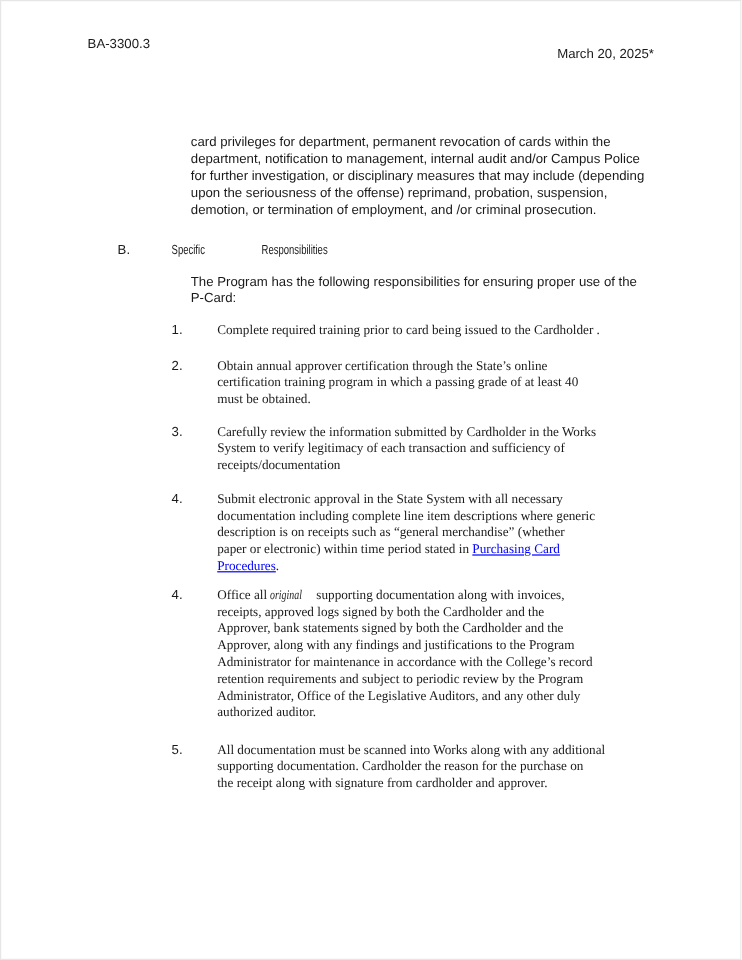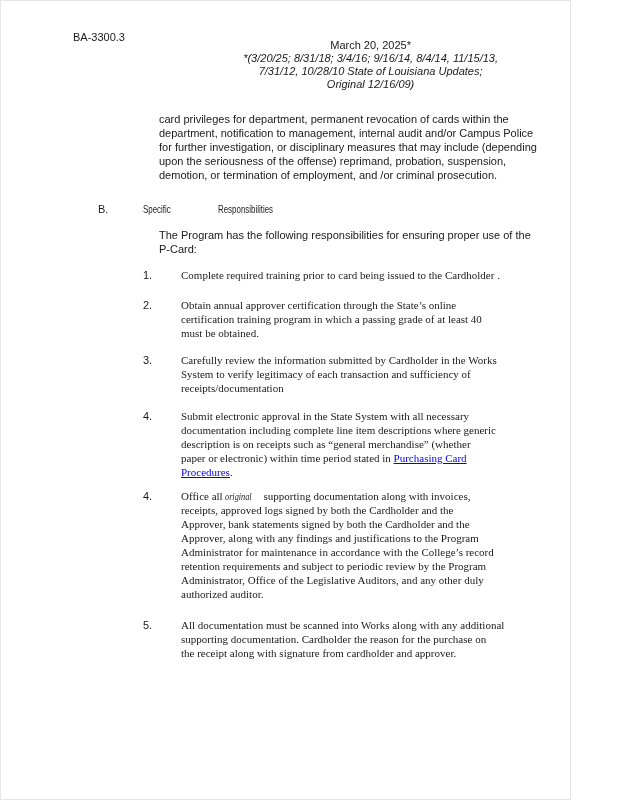--- a/index.html
+++ b/index.html
@@ -2,21 +2,21 @@
 <html><head>
 <meta charset="utf-8">
 <style>
   html, body {
     margin: 0;
     padding: 0;
     background: #ffffff;
   }
   .page {
     position: relative;
-    width: 571px;
+    width: 618px;
     height: 800px;
     background: #ffffff;
     box-sizing: border-box;
     border: 1px solid #e6e6e6;
     font-family: "Liberation Sans", sans-serif;
     font-size: 11px;
     color: #1a1a1a;
     overflow: hidden;
   }
   .doc-number {
@@ -114,23 +114,20 @@
 </style>
 </head>
 <body>
 
 <div class="page">
 
   <div class="doc-number">BA-3300.3</div>
 
   <div class="header-right">
     <div>March 20, 2025*</div>
-    <div class="revision-lines">*(3/20/25; 8/31/18; 3/4/16; 9/16/14, 8/4/14, 11/15/13,
-7/31/12, 10/28/10 State of Louisiana Updates;
-Original 12/16/09)</div>
   </div>
 
   <div class="para intro-para">card privileges for department, permanent revocation of cards within the
 department, notification to management, internal audit and/or Campus Police
 for further investigation, or disciplinary measures that may include (depending
 upon the seriousness of the offense) reprimand, probation, suspension,
 demotion, or termination of employment, and /or criminal prosecution.</div>
 
   <div class="section-heading">
     <span class="sec-label">B.</span>

